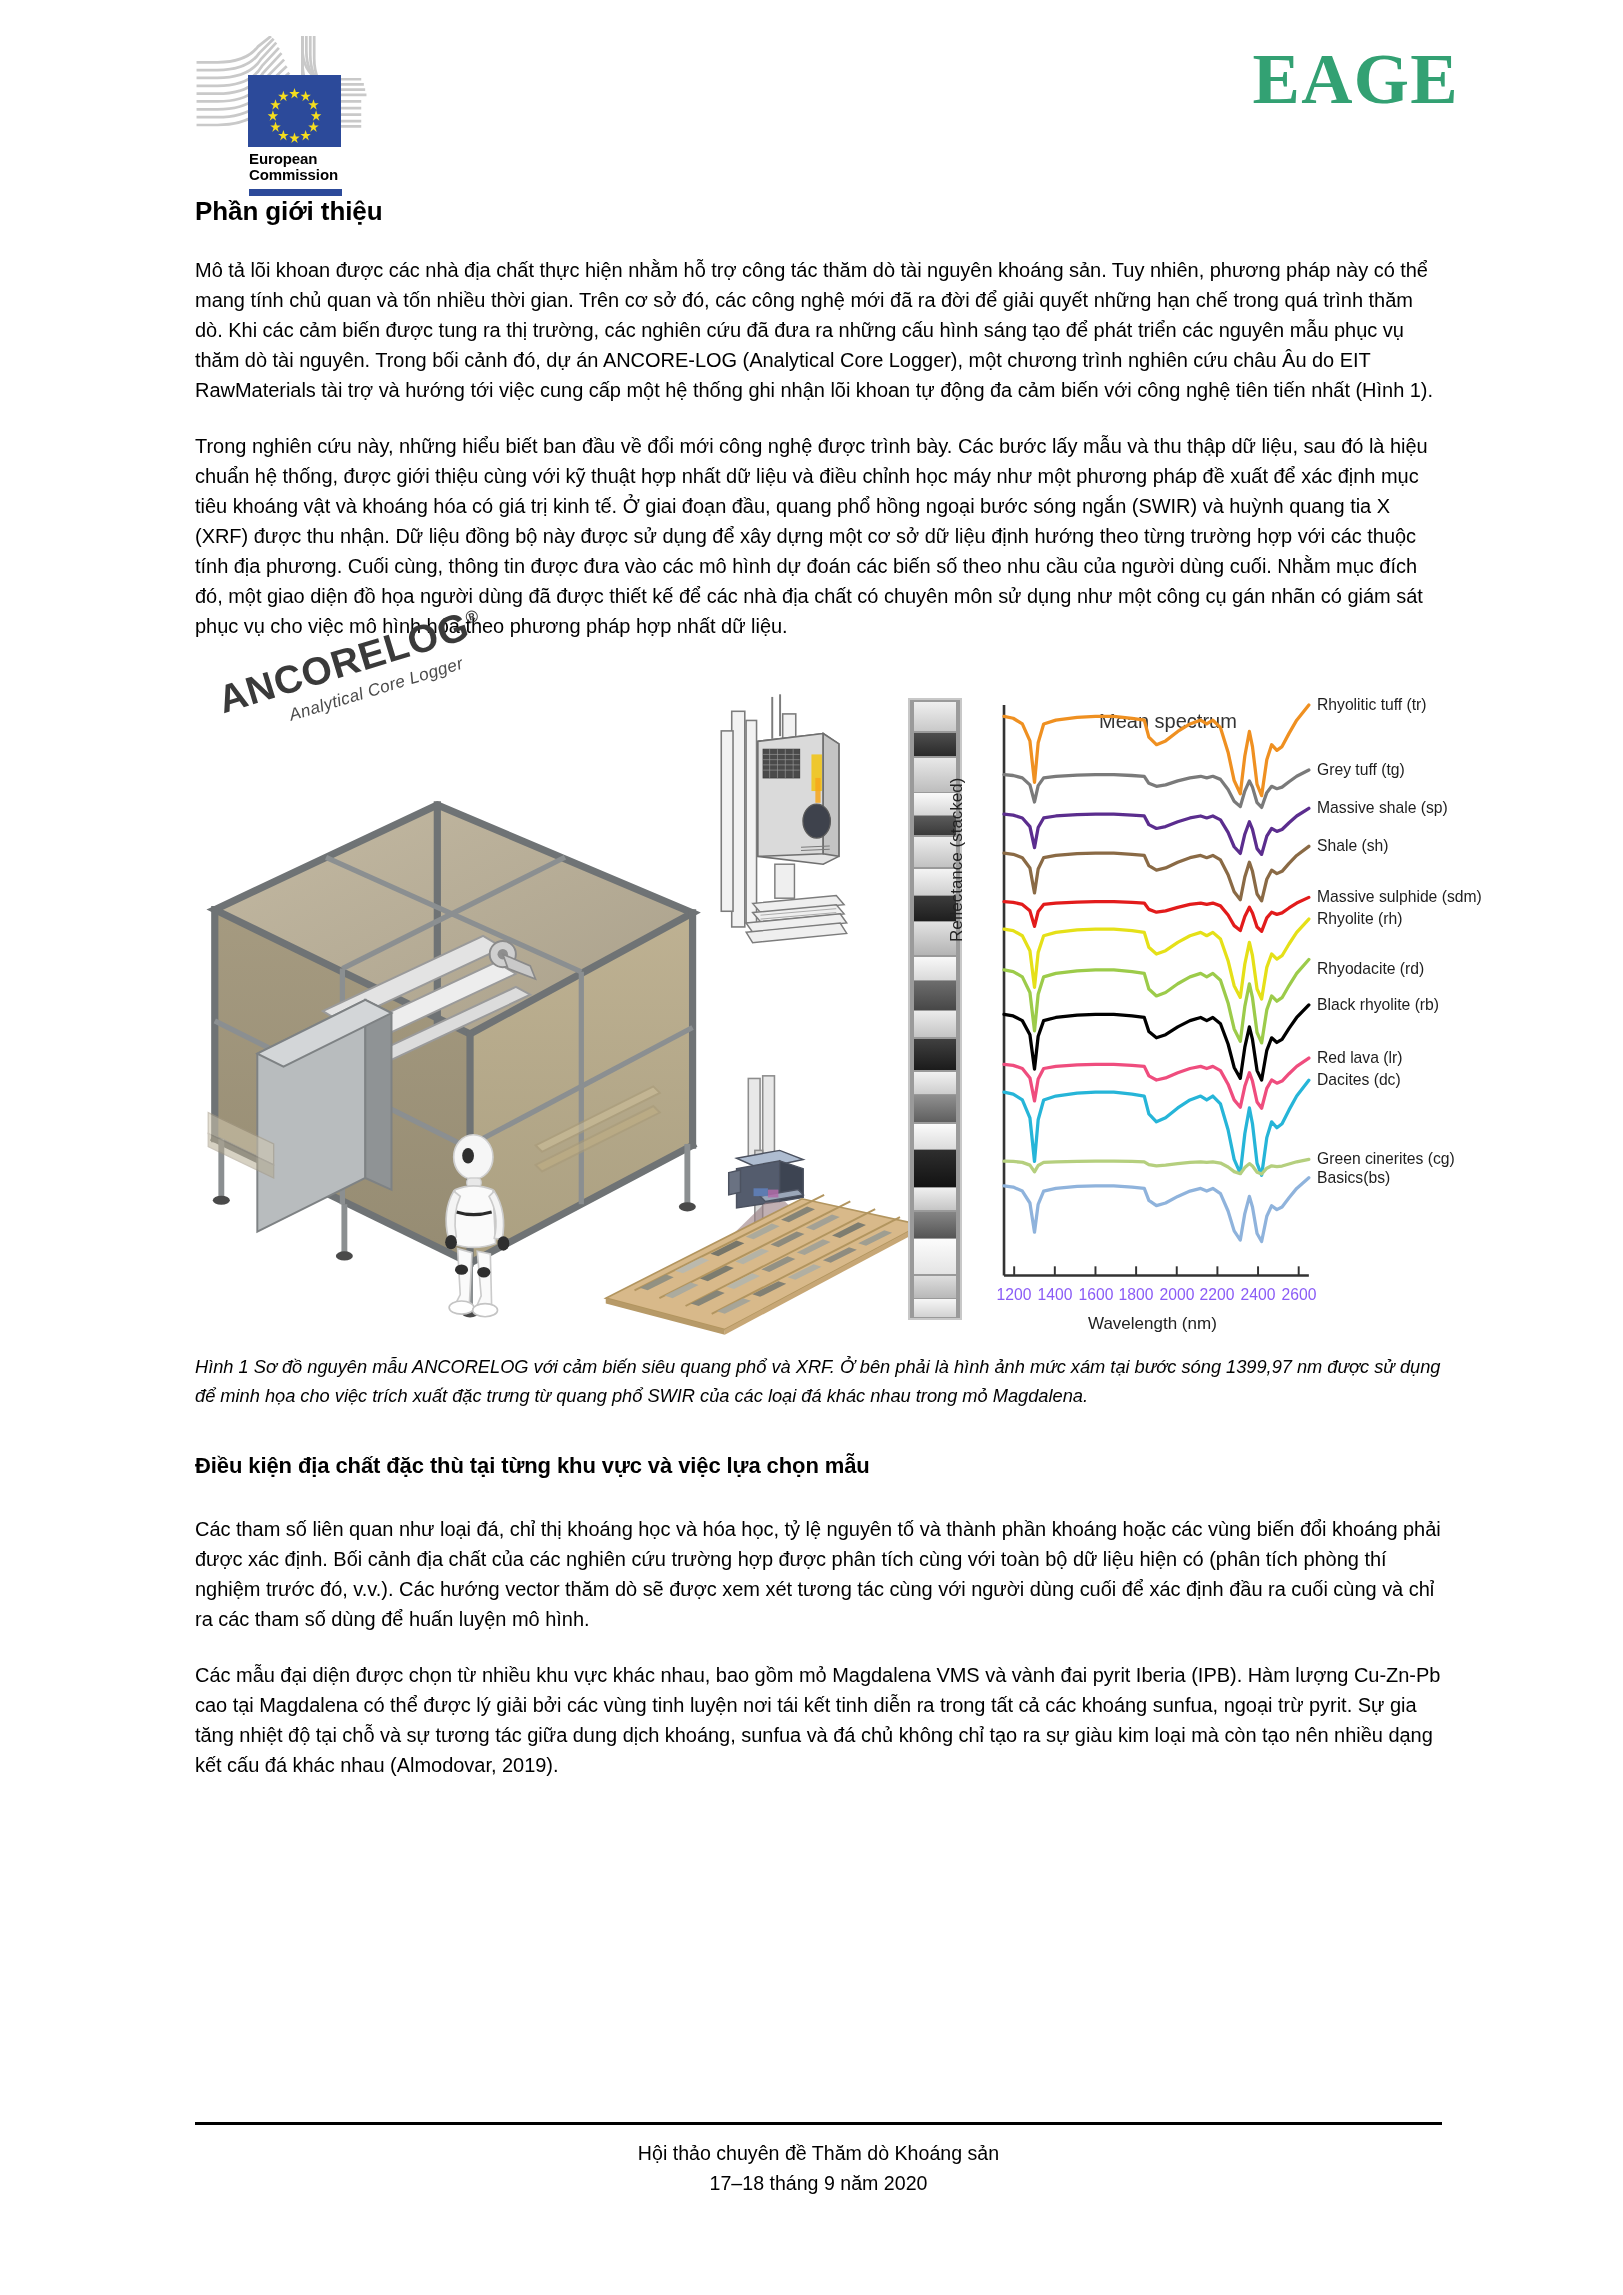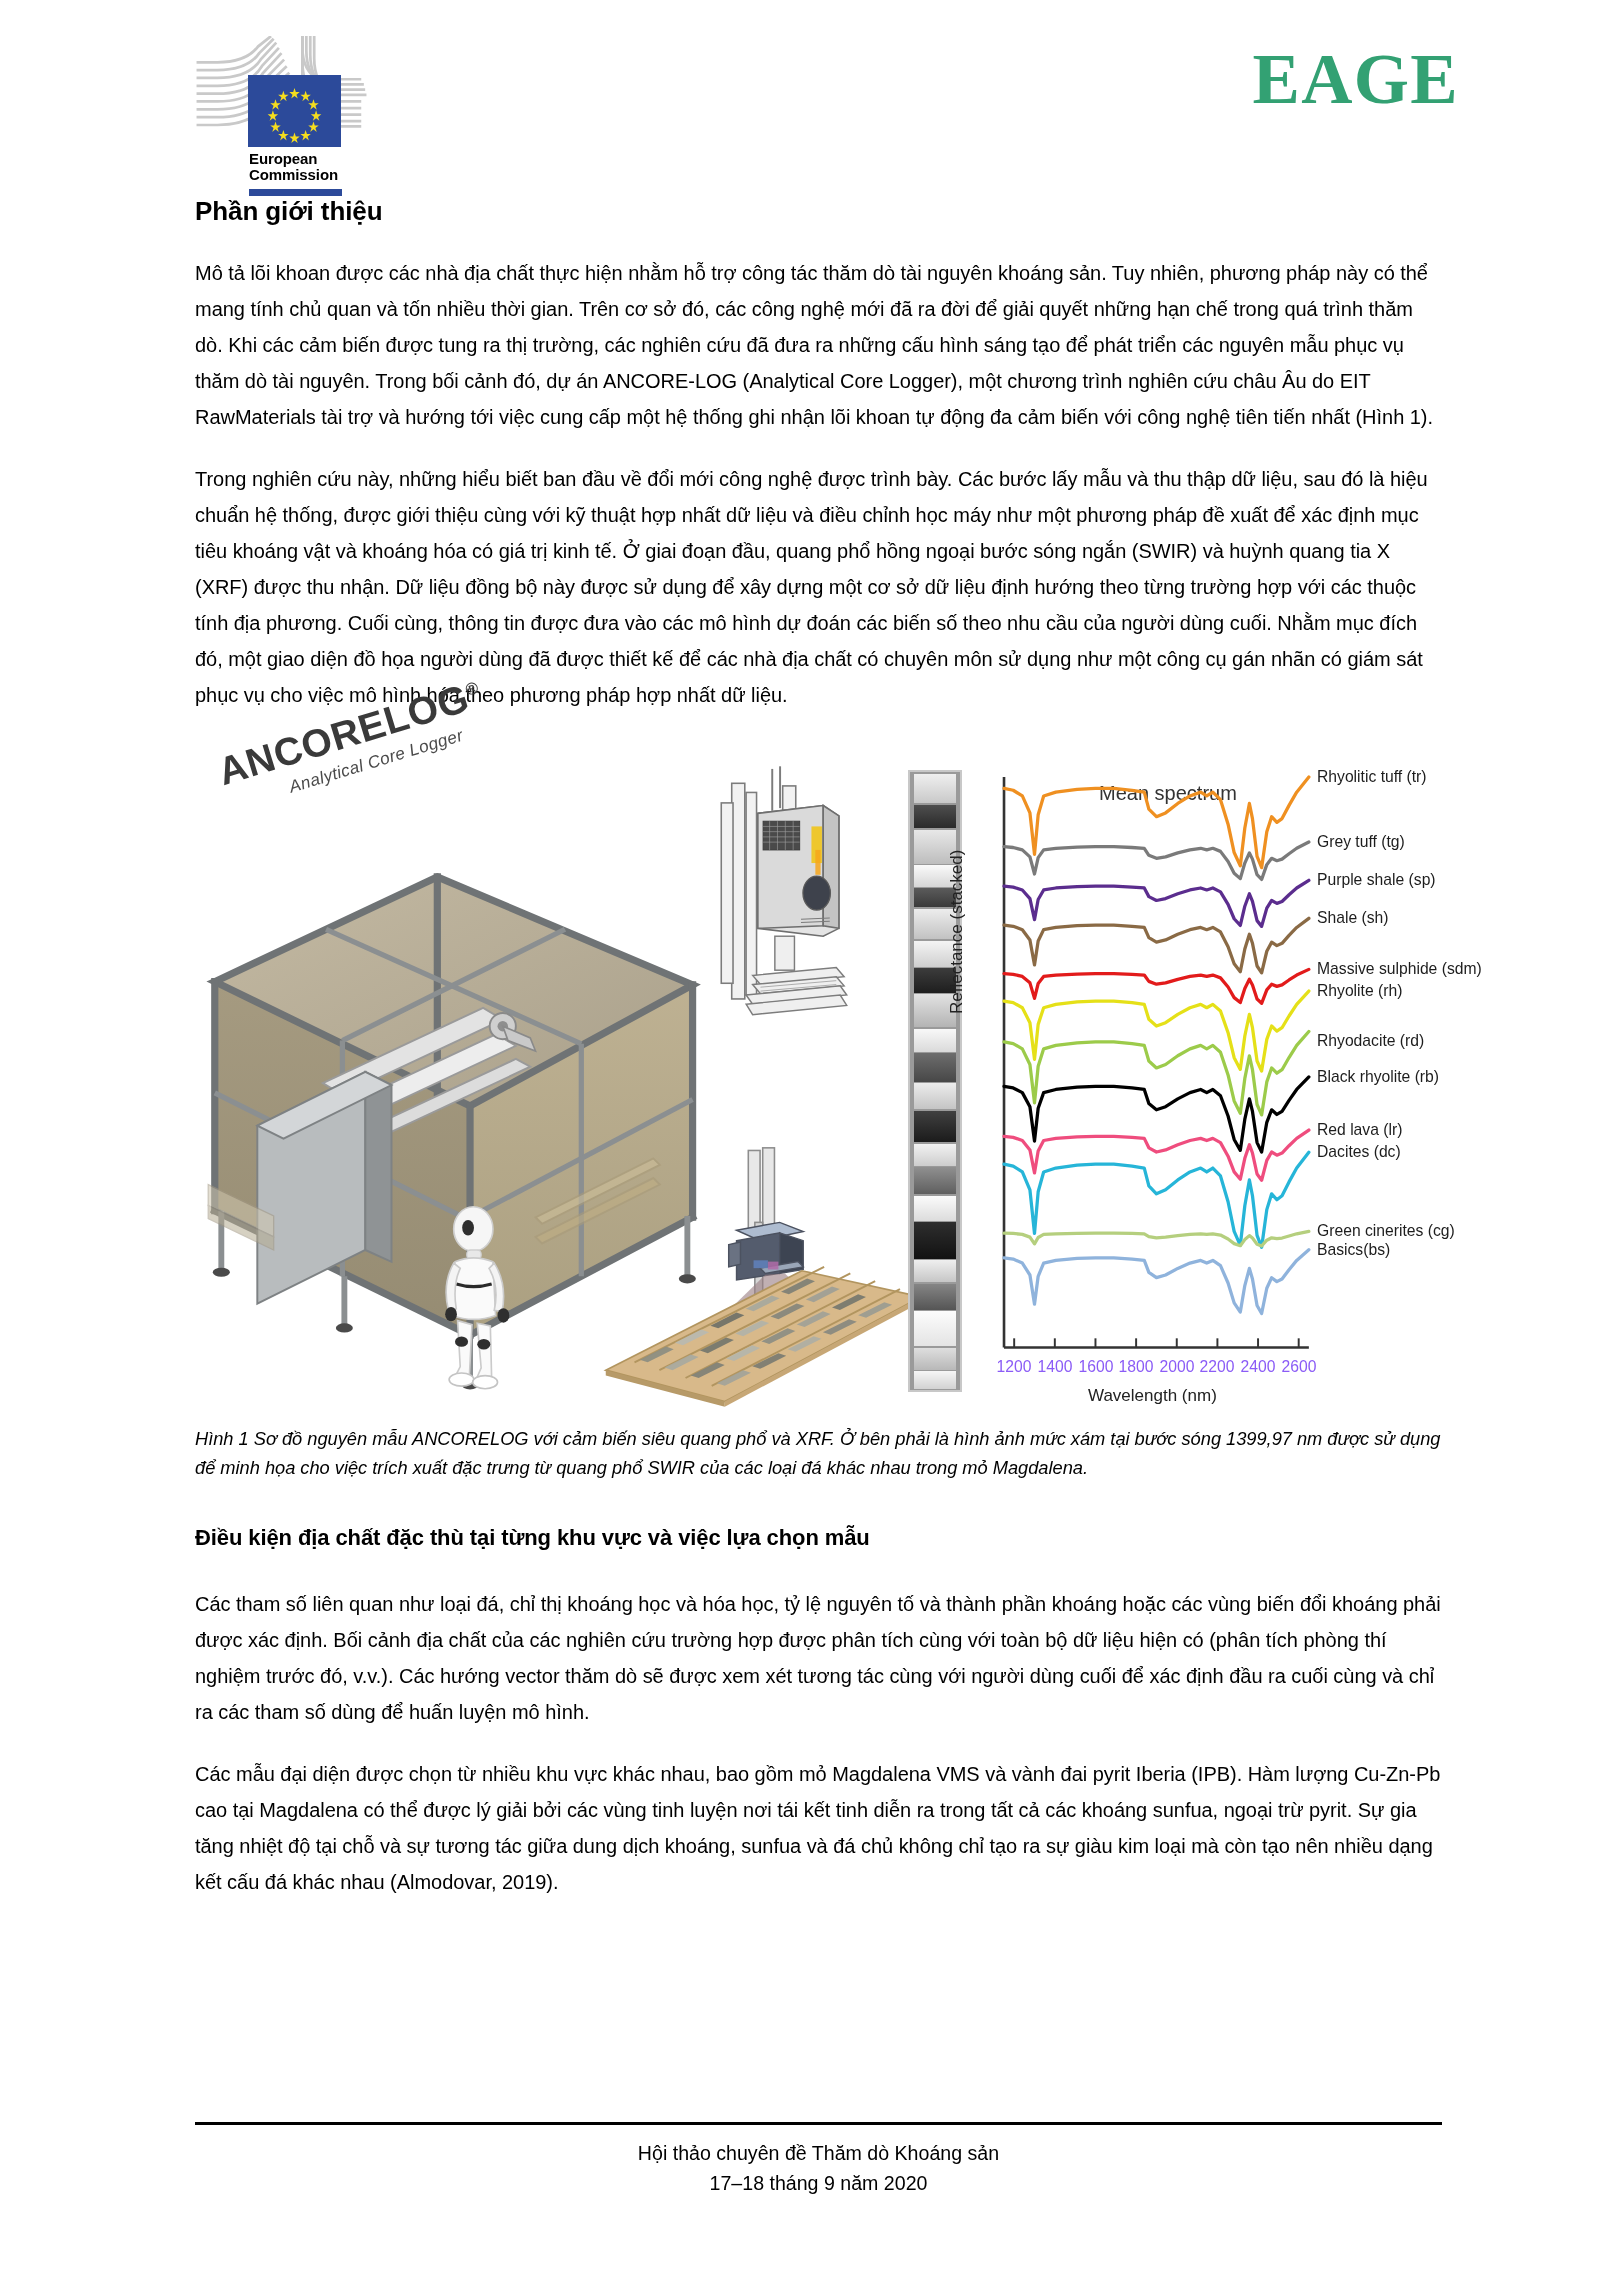--- a/index.html
+++ b/index.html
@@ -104,21 +104,21 @@
     letter-spacing: -0.1px;
     line-height: 1.2;
   }
   h2.section-title.sub {
     font-size: 22px;
     margin-top: 0;
     margin-bottom: 34px;
   }
   p.body-text {
     font-size: 20px;
-    line-height: 36px;
+    line-height: 30px;
     margin: 0 0 26px 0;
     text-align: left;
     letter-spacing: -0.03px;
   }
   p.caption {
     font-size: 18.3px;
     line-height: 29px;
     font-style: italic;
     margin: 11.8px 0 0 0;
     letter-spacing: -0.03px;
@@ -644,21 +644,21 @@
             <div class="spec-tick-label" style="left: 166px;">1800</div>
             <div class="spec-tick-label" style="left: 207px;">2000</div>
             <div class="spec-tick-label" style="left: 247px;">2200</div>
             <div class="spec-tick-label" style="left: 288px;">2400</div>
             <div class="spec-tick-label" style="left: 329px;">2600</div>
           </div>
         <div class="spec-xlabel">Wavelength (nm)</div>
         <div id="spec-legend-wrap">
             <div class="spec-legend" style="left: 347px; top: 29px;">Rhyolitic tuff (tr)</div>
             <div class="spec-legend" style="left: 347px; top: 94px;">Grey tuff (tg)</div>
-            <div class="spec-legend" style="left: 347px; top: 132px;">Purple shale (sp)</div>
+            <div class="spec-legend" style="left: 347px; top: 132px;">Massive shale (sp)</div>
             <div class="spec-legend" style="left: 347px; top: 170px;">Shale (sh)</div>
             <div class="spec-legend" style="left: 347px; top: 221px;">Massive sulphide (sdm)</div>
             <div class="spec-legend" style="left: 347px; top: 243px;">Rhyolite (rh)</div>
             <div class="spec-legend" style="left: 347px; top: 293px;">Rhyodacite (rd)</div>
             <div class="spec-legend" style="left: 347px; top: 329px; text-align: center;">Black rhyolite (rb)</div>
             <div class="spec-legend" style="left: 347px; top: 382px;">Red lava (lr)</div>
             <div class="spec-legend" style="left: 347px; top: 404px;">Dacites (dc)</div>
             <div class="spec-legend" style="left: 347px; top: 483px;">Green cinerites (cg)</div>
             <div class="spec-legend" style="left: 347px; top: 502px;">Basics(bs)</div>
           </div>

